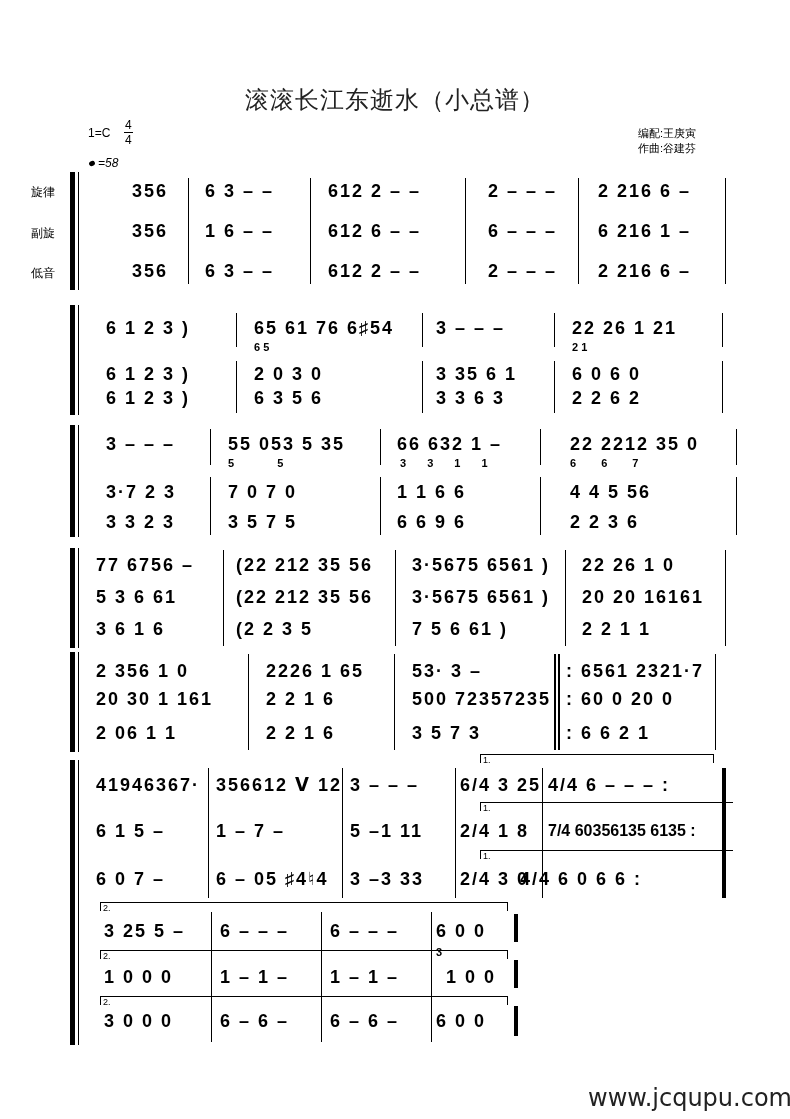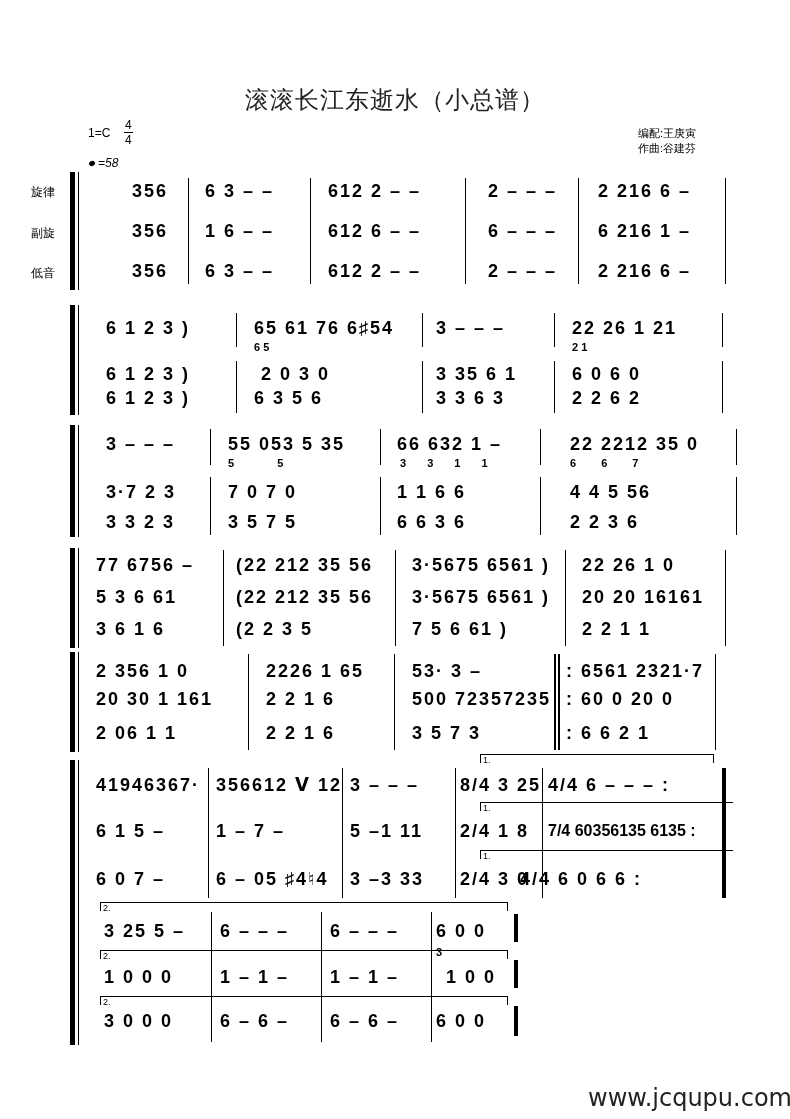--- a/index.html
+++ b/index.html
@@ -83,21 +83,21 @@
   <div class="row" style="top:10px">
     <span class="m" style="left:36px">6 1 2 3 )</span>
     <span class="m" style="left:184px">65 61 76 6♯54</span>
     <span class="m" style="left:366px">3 – – –</span>
     <span class="m" style="left:502px">22 26 1 21</span>
   </div>
   <div class="sub" style="left:184px;top:36px">6  5</div>
   <div class="sub" style="left:502px;top:36px">2  1</div>
   <div class="row" style="top:56px">
     <span class="m" style="left:36px">6 1 2 3 )</span>
-    <span class="m" style="left:191px">2 0 3 0</span>
+    <span class="m" style="left:184px">2 0 3 0</span>
     <span class="m" style="left:366px">3 35 6 1</span>
     <span class="m" style="left:502px">6 0 6 0</span>
   </div>
   <div class="row" style="top:80px">
     <span class="m" style="left:36px">6 1 2 3 )</span>
     <span class="m" style="left:184px">6 3 5 6</span>
     <span class="m" style="left:366px">3 3 6 3</span>
     <span class="m" style="left:502px">2 2 6 2</span>
   </div>
   <div class="bar" style="left:166px;top:8px;height:34px"></div>
@@ -124,21 +124,21 @@
   <div class="sub" style="left:500px;top:32px;word-spacing:22px">6 6 7</div>
   <div class="row" style="top:54px">
     <span class="m" style="left:36px">3·7 2 3</span>
     <span class="m" style="left:158px">7 0 7 0</span>
     <span class="m" style="left:327px">1 1 6 6</span>
     <span class="m" style="left:500px">4 4 5 56</span>
   </div>
   <div class="row" style="top:84px">
     <span class="m" style="left:36px">3 3 2 3</span>
     <span class="m" style="left:158px">3 5 7 5</span>
-    <span class="m" style="left:327px">6 6 3 6</span>
+    <span class="m" style="left:327px">6 6 9 6</span>
     <span class="m" style="left:500px">2 2 3 6</span>
   </div>
   <div class="bar" style="left:140px;top:4px;height:36px"></div>
   <div class="bar" style="left:140px;top:52px;height:58px"></div>
   <div class="bar" style="left:310px;top:4px;height:36px"></div>
   <div class="bar" style="left:310px;top:52px;height:58px"></div>
   <div class="bar" style="left:470px;top:4px;height:36px"></div>
   <div class="bar" style="left:470px;top:52px;height:58px"></div>
   <div class="bar" style="left:666px;top:4px;height:36px"></div>
   <div class="bar" style="left:666px;top:52px;height:58px"></div>
@@ -202,21 +202,21 @@
 <div class="system" style="top:760px;width:660px;height:140px;">
   <div class="brace" style="height:140px"></div>
   <div class="brace-thin" style="height:140px"></div>
   <div class="volta r" style="left:410px;top:-6px;width:230px">1.</div>
   <div class="volta" style="left:410px;top:42px;width:250px">1.</div>
   <div class="volta" style="left:410px;top:90px;width:250px">1.</div>
   <div class="row" style="top:12px">
     <span class="m" style="left:26px">41946367·</span>
     <span class="m" style="left:146px">356612 ᐯ 12</span>
     <span class="m" style="left:280px">3 – – –</span>
-    <span class="m" style="left:390px">8/4 3 25</span>
+    <span class="m" style="left:390px">6/4 3 25</span>
     <span class="m" style="left:478px">4/4 6 – – – :</span>
   </div>
   <div class="row" style="top:58px">
     <span class="m" style="left:26px">6 1 5 –</span>
     <span class="m" style="left:146px">1 – 7 –</span>
     <span class="m" style="left:280px">5 –1 11</span>
     <span class="m" style="left:390px">2/4 1 8</span>
     <span class="m" style="left:478px;font-size:16px;letter-spacing:0">7/4 60356135 6135 :</span>
   </div>
   <div class="row" style="top:106px">

